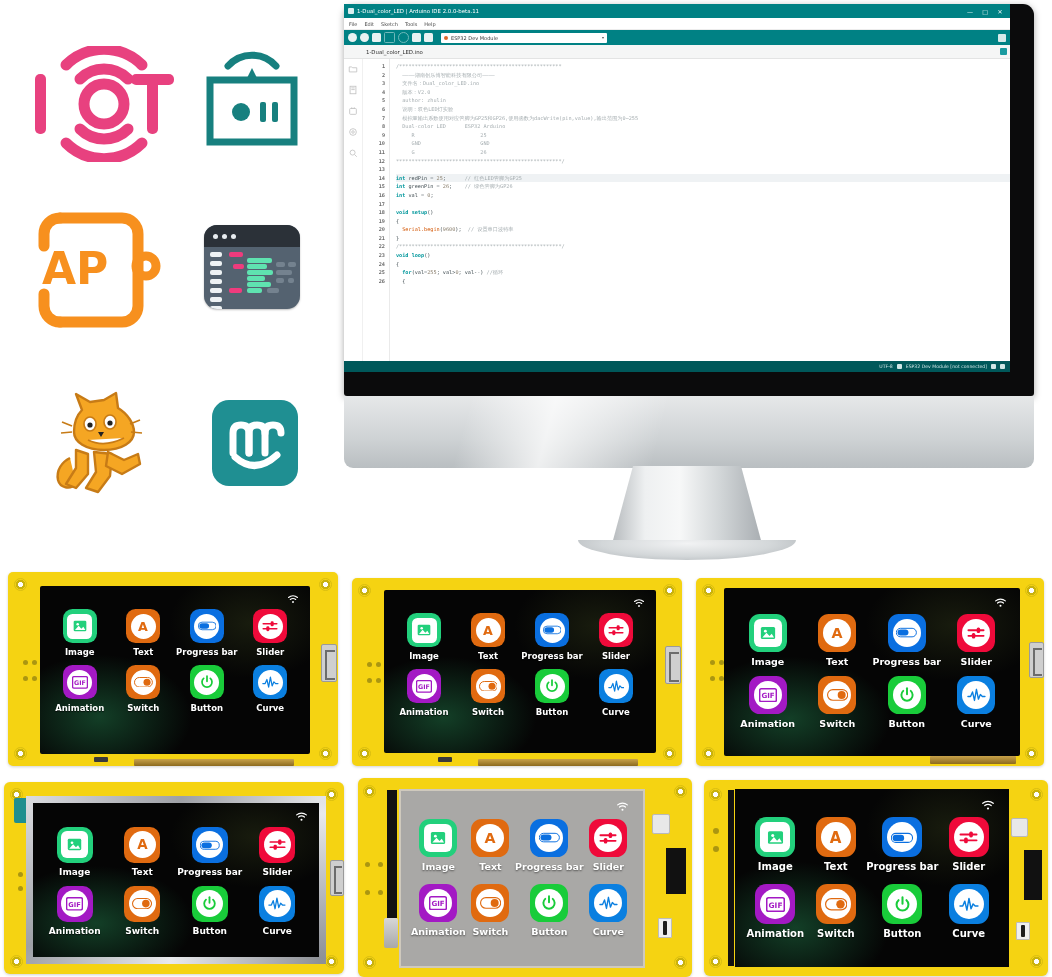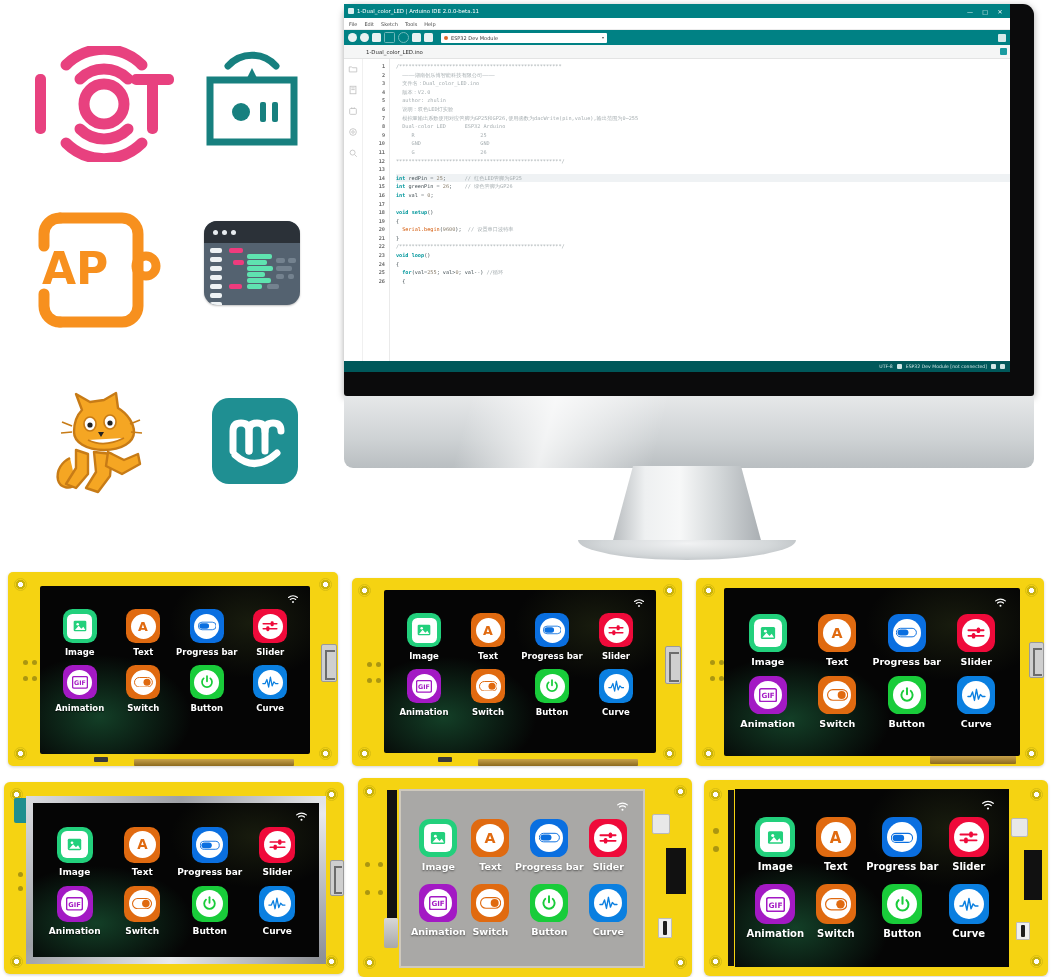--- a/index.html
+++ b/index.html
@@ -7,21 +7,21 @@
   body{
     width:1052px;height:977px;
     background:#ffffff;
     font-family:"Liberation Sans", sans-serif;
     overflow:hidden;position:relative;
   }
   .stage{position:absolute;left:0;top:0;width:1052px;height:977px;}
 
   
   .icon-grid{position:absolute;left:0;top:28px;width:340px;height:510px;}
-  .icon-cell{position:absolute;display:flex;justify-content:center;}
+  .icon-cell{position:absolute;display:flex;align-items:center;justify-content:center;}
 
   
   .iot{width:150px;height:110px;position:relative;}
   .iot svg{width:100%;height:100%;display:block;}
 
   
   .scr svg{width:100%;height:100%;display:block;}
 
   
   .app svg{width:100%;height:100%;display:block;}

